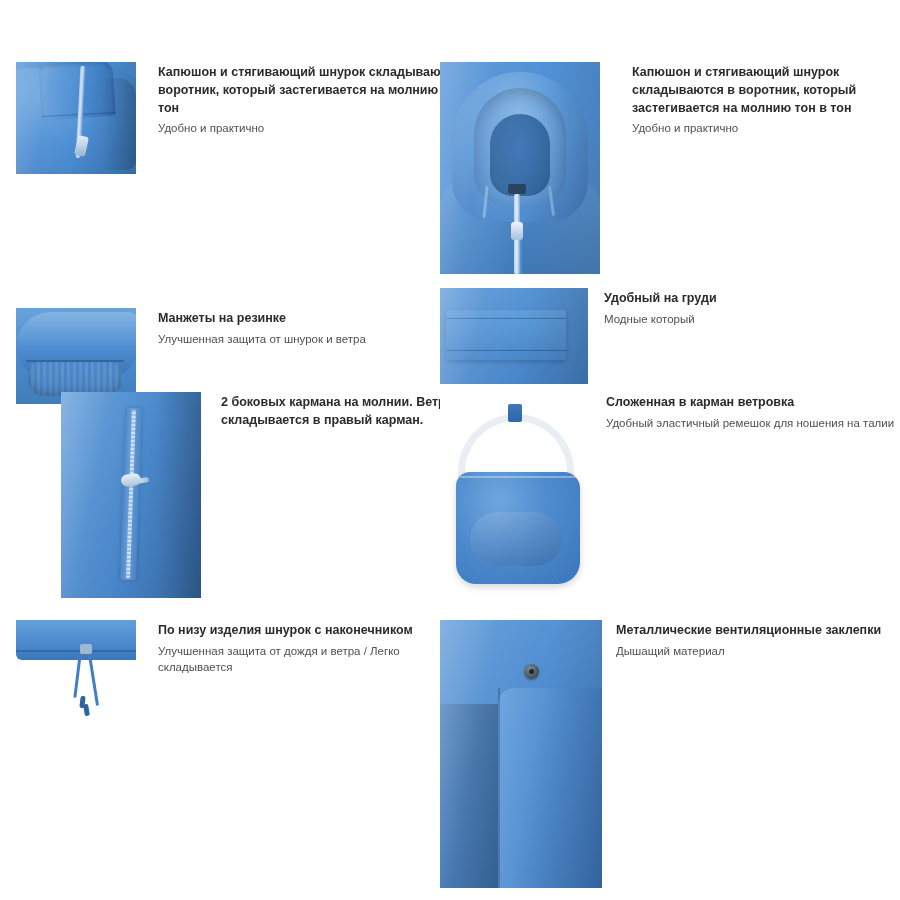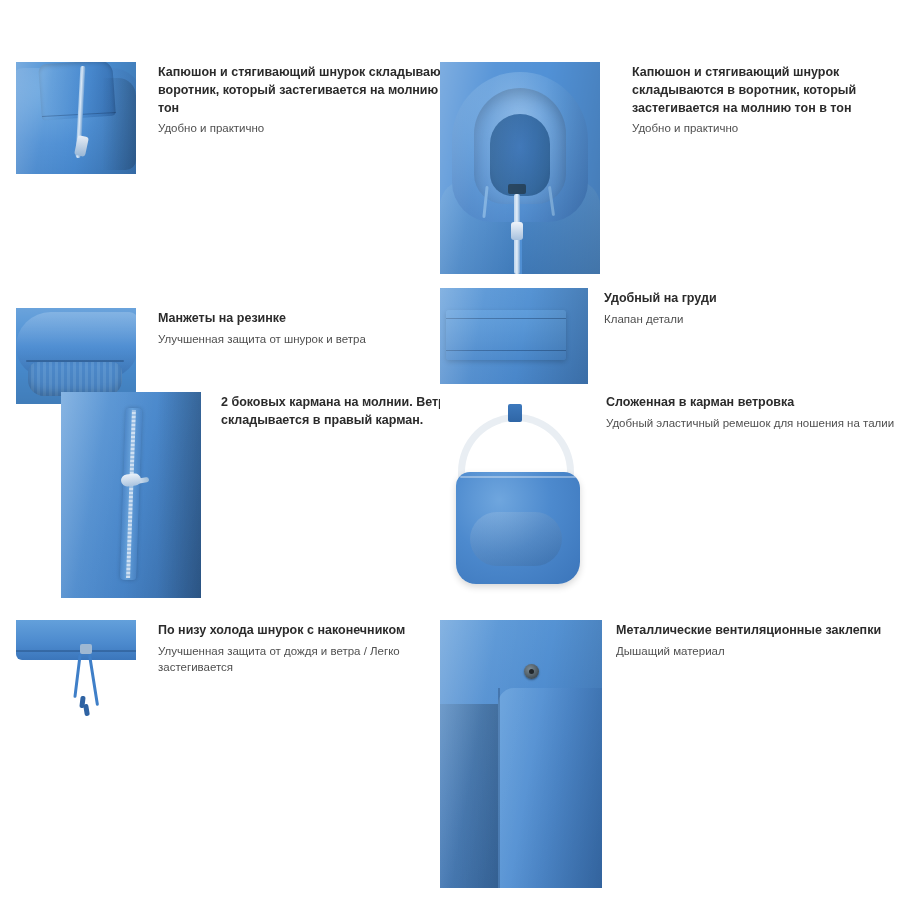--- a/index.html
+++ b/index.html
@@ -376,21 +376,21 @@
   <div class="feature" style="left:440px; top:288px;">
     <div class="photo" id="photo-chest">
       <div class="bg"></div>
       <div class="flap"></div>
       <div class="l1"></div>
       <div class="l2"></div>
       <div class="shade-v"></div>
     </div>
     <div class="caption" style="width:280px; margin-left:16px;">
       <p class="cap-title">Удобный на груди</p>
-      <p class="cap-sub">Клапан детали</p>
+      <p class="cap-sub">Модные который</p>
     </div>
   </div>
 
   <div class="feature" style="left:16px; top:392px;padding-left:45px;">
     <div class="photo" id="photo-pocket">
       <div class="bg"></div>
       <div class="zipband"></div>
       <div class="zipteeth"></div>
       <div class="pullstem"></div>
       <div class="pull"></div>
@@ -421,22 +421,22 @@
     <div class="photo" id="photo-hem" style="background:#ffffff;">
       <div class="hem"></div>
       <div class="hem-seam"></div>
       <div class="stopper"></div>
       <div class="cord-a"></div>
       <div class="cord-b"></div>
       <div class="tip-a"></div>
       <div class="tip-b"></div>
     </div>
     <div class="caption" style="width:280px; margin-left:22px;">
-      <p class="cap-title">По низу холода шнурок с наконечником</p>
-      <p class="cap-sub">Улучшенная защита от дождя и ветра / Легко застегивается</p>
+      <p class="cap-title">По низу изделия шнурок с наконечником</p>
+      <p class="cap-sub">Улучшенная защита от дождя и ветра / Легко складывается</p>
     </div>
   </div>
 
   <div class="feature" style="left:440px; top:620px;">
     <div class="photo" id="photo-vent">
       <div class="bg"></div>
       <div class="body-shadow"></div>
       <div class="sleeve-col"></div>
       <div class="arm-seam"></div>
       <div class="eyelet"></div>

